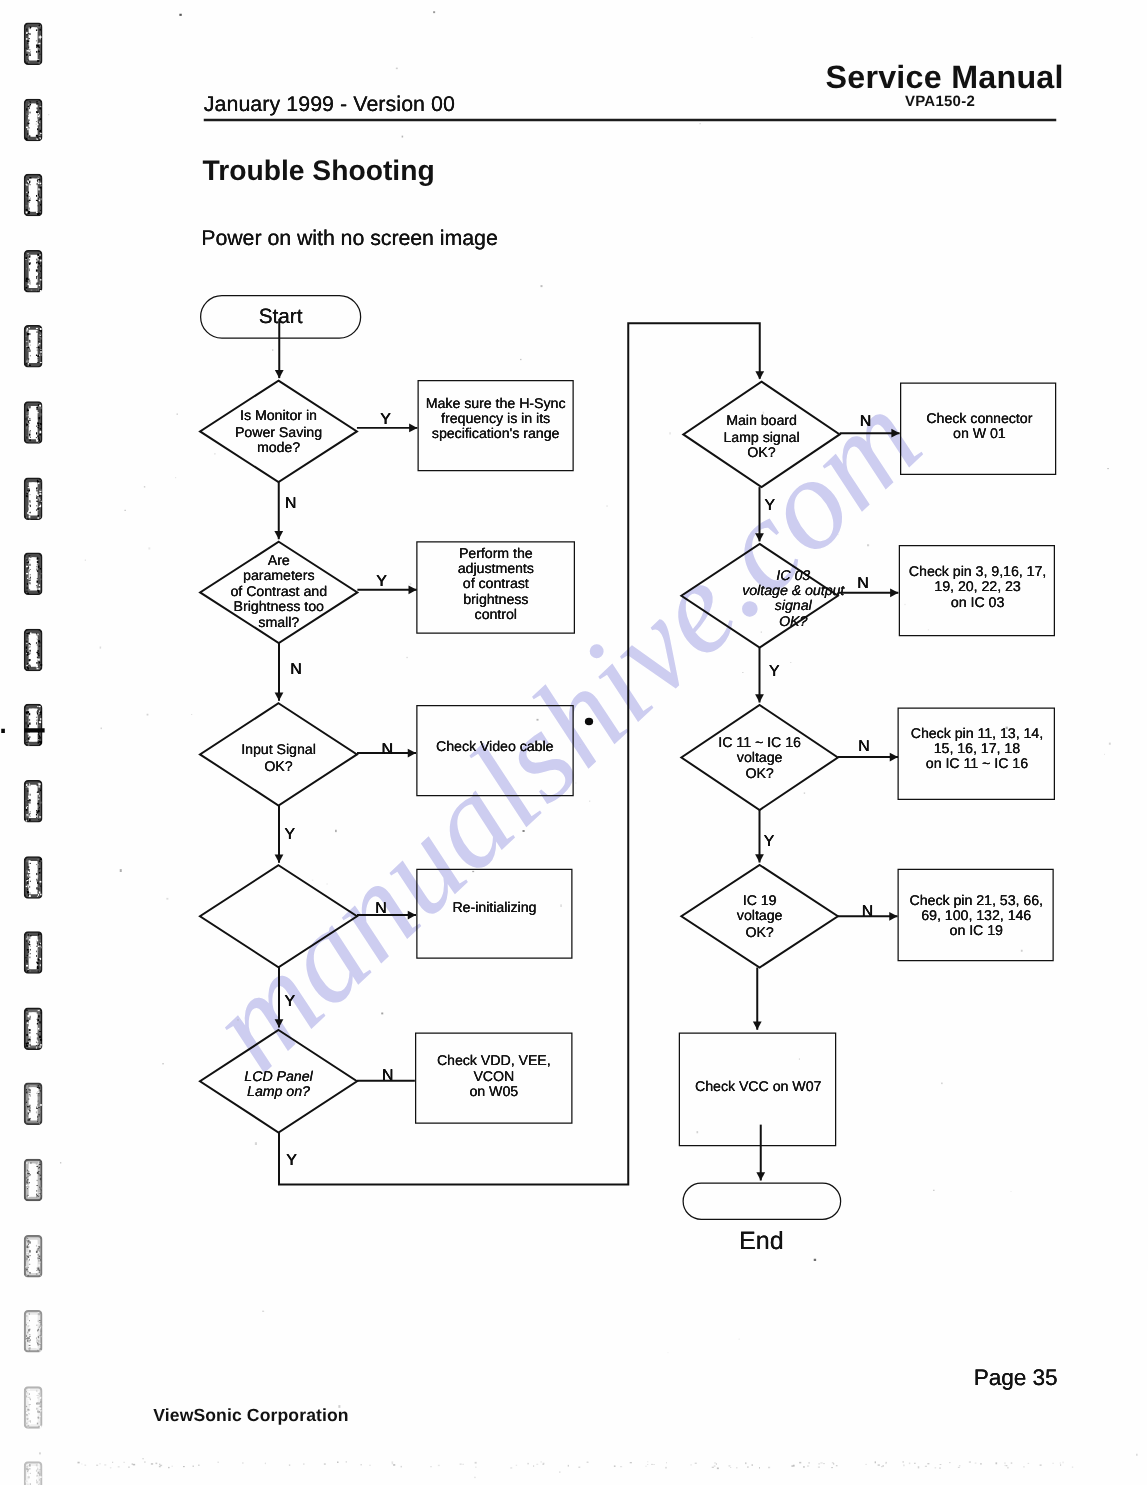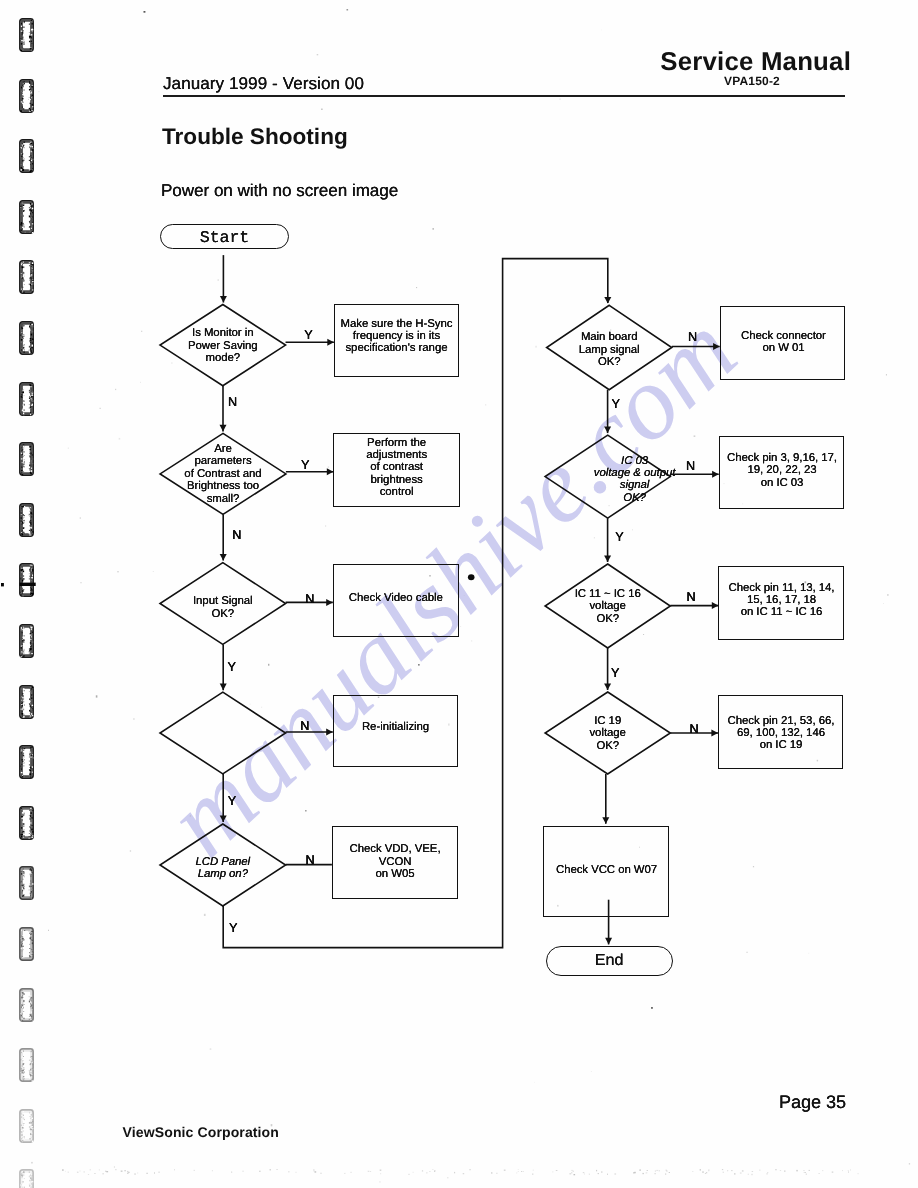--- a/index.html
+++ b/index.html
@@ -1668,21 +1668,21 @@
   <div id="hdr-rule"></div>
 
   <div id="sec-title">Trouble Shooting</div>
   <div id="sec-sub">Power on with no screen image</div>
 
   <svg id="wm" viewBox="0 0 918 1188">
     <text x="208.6" y="861.2" font-size="105" transform="rotate(-43.2 208.6 861.2)">manualshive.com</text>
   </svg>
 
   <div id="flow">
-      <div class="node term" style="left: 160.1px; top: 224px; width: 128.8px; height: 25px; font-family: Liberation Mono, monospace;">
+      <div class="node term" style="left: 160.1px; top: 236px; width: 128.8px; height: 35px;">
         <div class="termlabel" style="font-size: 16.5px;">Start</div>
       </div>
       <div class="node rect" style="left: 333.7px; top: 304.2px; width: 125.6px; height: 72.9px;">
         <div class="label" style="margin-top: -5px;">Make sure the H-Sync
 frequency is in its
 specification's range</div>
       </div>
       <div class="node rect" style="left: 333.2px; top: 433.2px; width: 126.9px; height: 73.6px;">
         <div class="label" style="margin-top: -2px;">Perform the
 adjustments
@@ -1717,21 +1717,21 @@
       </div>
       <div class="node rect" style="left: 717.8px; top: 695.4px; width: 125.4px; height: 73.5px;">
         <div class="label" style="margin-top: 0.6px; margin-left: 1px;">Check pin 21, 53, 66,
 69, 100, 132, 146
 on IC 19</div>
       </div>
       <div class="node rect" style="left: 543.2px; top: 825.8px; width: 126.1px; height: 91px;">
         <div class="label" style="margin-top: -1.4px; margin-left: 0.6px;">Check VCC on W07</div>
       </div>
       <div class="node term" style="left: 545.5px; top: 946.4px; width: 127.1px; height: 29.9px;">
-        <div class="termlabel" style="font-size: 16px;">End</div>
+        <div class="termlabel" style="font-size: 20px; margin-top: 33px;">End</div>
       </div>
       <svg class="wire">
         <polygon points="222.8,304.5 285.55,345.1 222.8,385.70000000000005 160.05,345.1" fill="none" stroke="#111" stroke-width="1.6"></polygon>
         <polygon points="223,433.4 285.9,473.9 223,514.4 160.1,473.9" fill="none" stroke="#111" stroke-width="1.6"></polygon>
         <polygon points="222.8,562.6 285.6,603.5 222.8,644.4 160,603.5" fill="none" stroke="#111" stroke-width="1.6"></polygon>
         <polygon points="222.8,692.2 285.6,733 222.8,773.8 160,733" fill="none" stroke="#111" stroke-width="1.6"></polygon>
         <polygon points="222.8,824 285.6,865 222.8,906 160,865" fill="none" stroke="#111" stroke-width="1.6"></polygon>
         <polygon points="609.2,305.3 671.75,347.5 609.2,389.7 546.6500000000001,347.5" fill="none" stroke="#111" stroke-width="1.6"></polygon>
         <polygon points="607.7,435.1 670.3000000000001,476.6 607.7,518.1 545.1,476.6" fill="none" stroke="#111" stroke-width="1.6"></polygon>
         <polygon points="607.7,564 670.3000000000001,606 607.7,648 545.1,606" fill="none" stroke="#111" stroke-width="1.6"></polygon>

